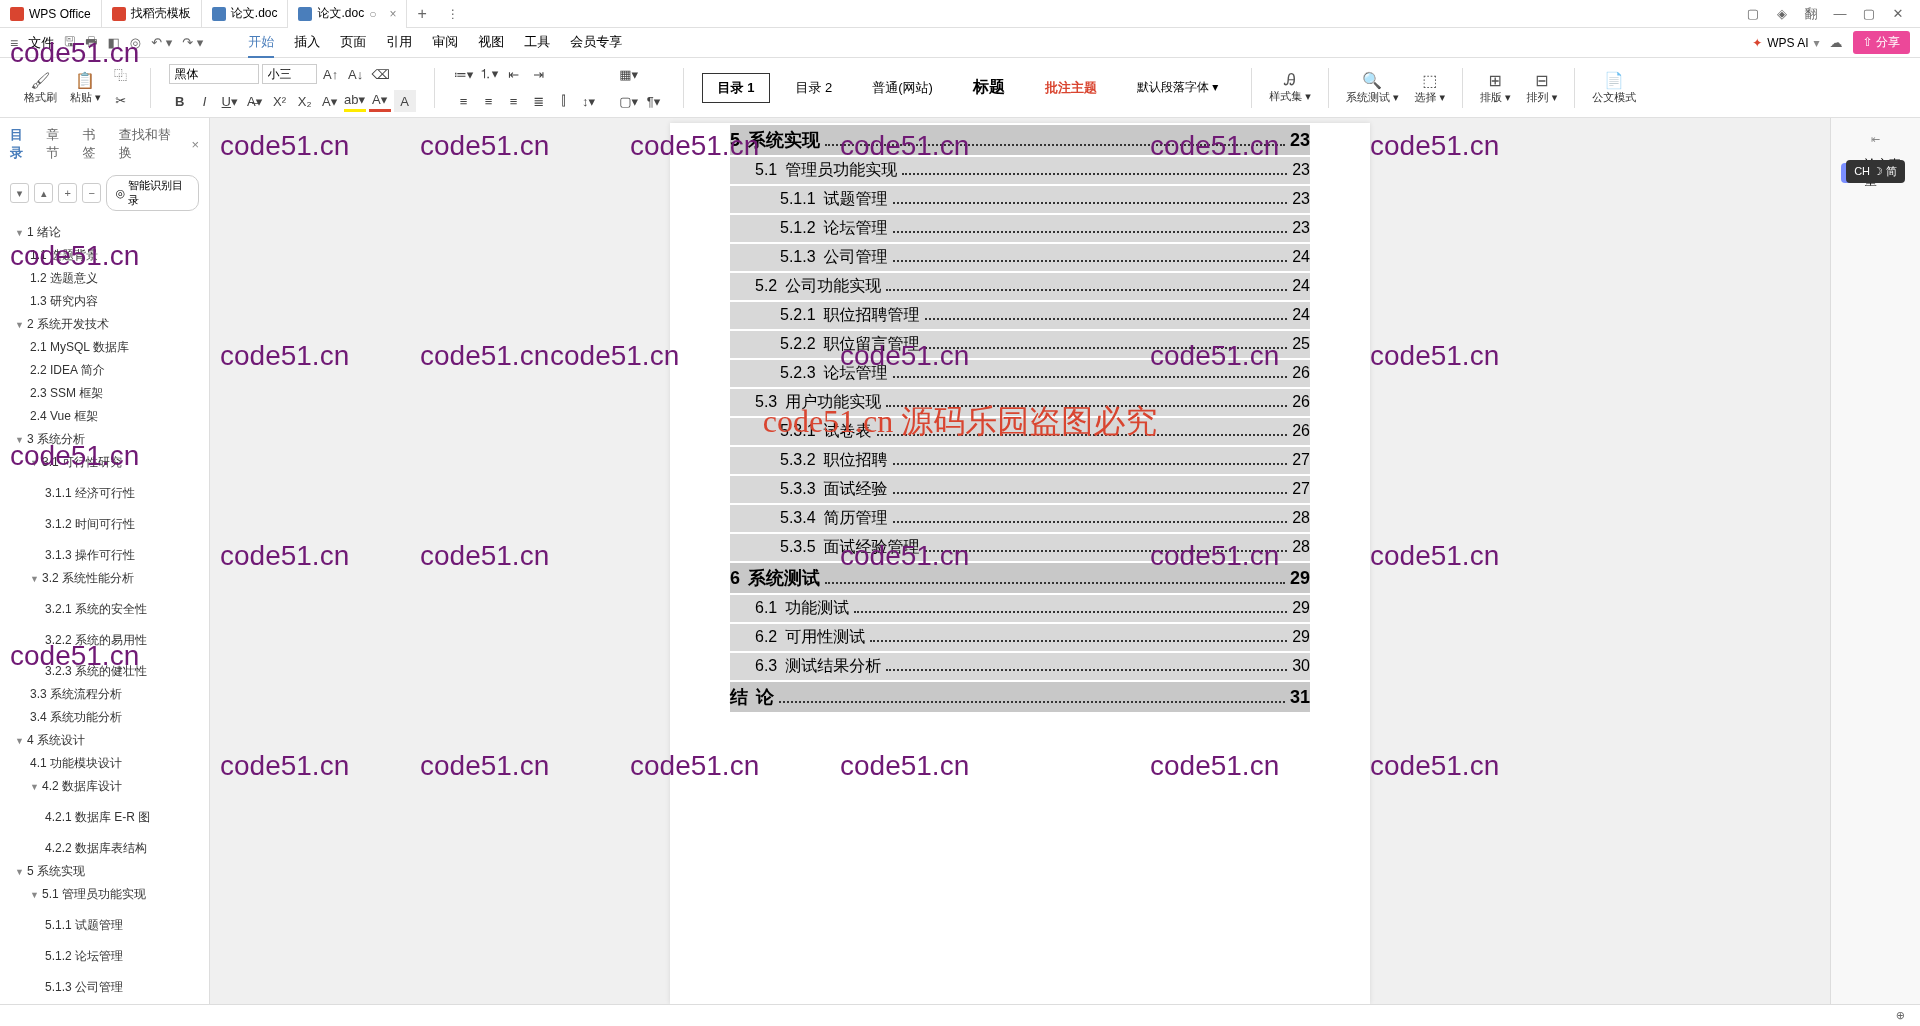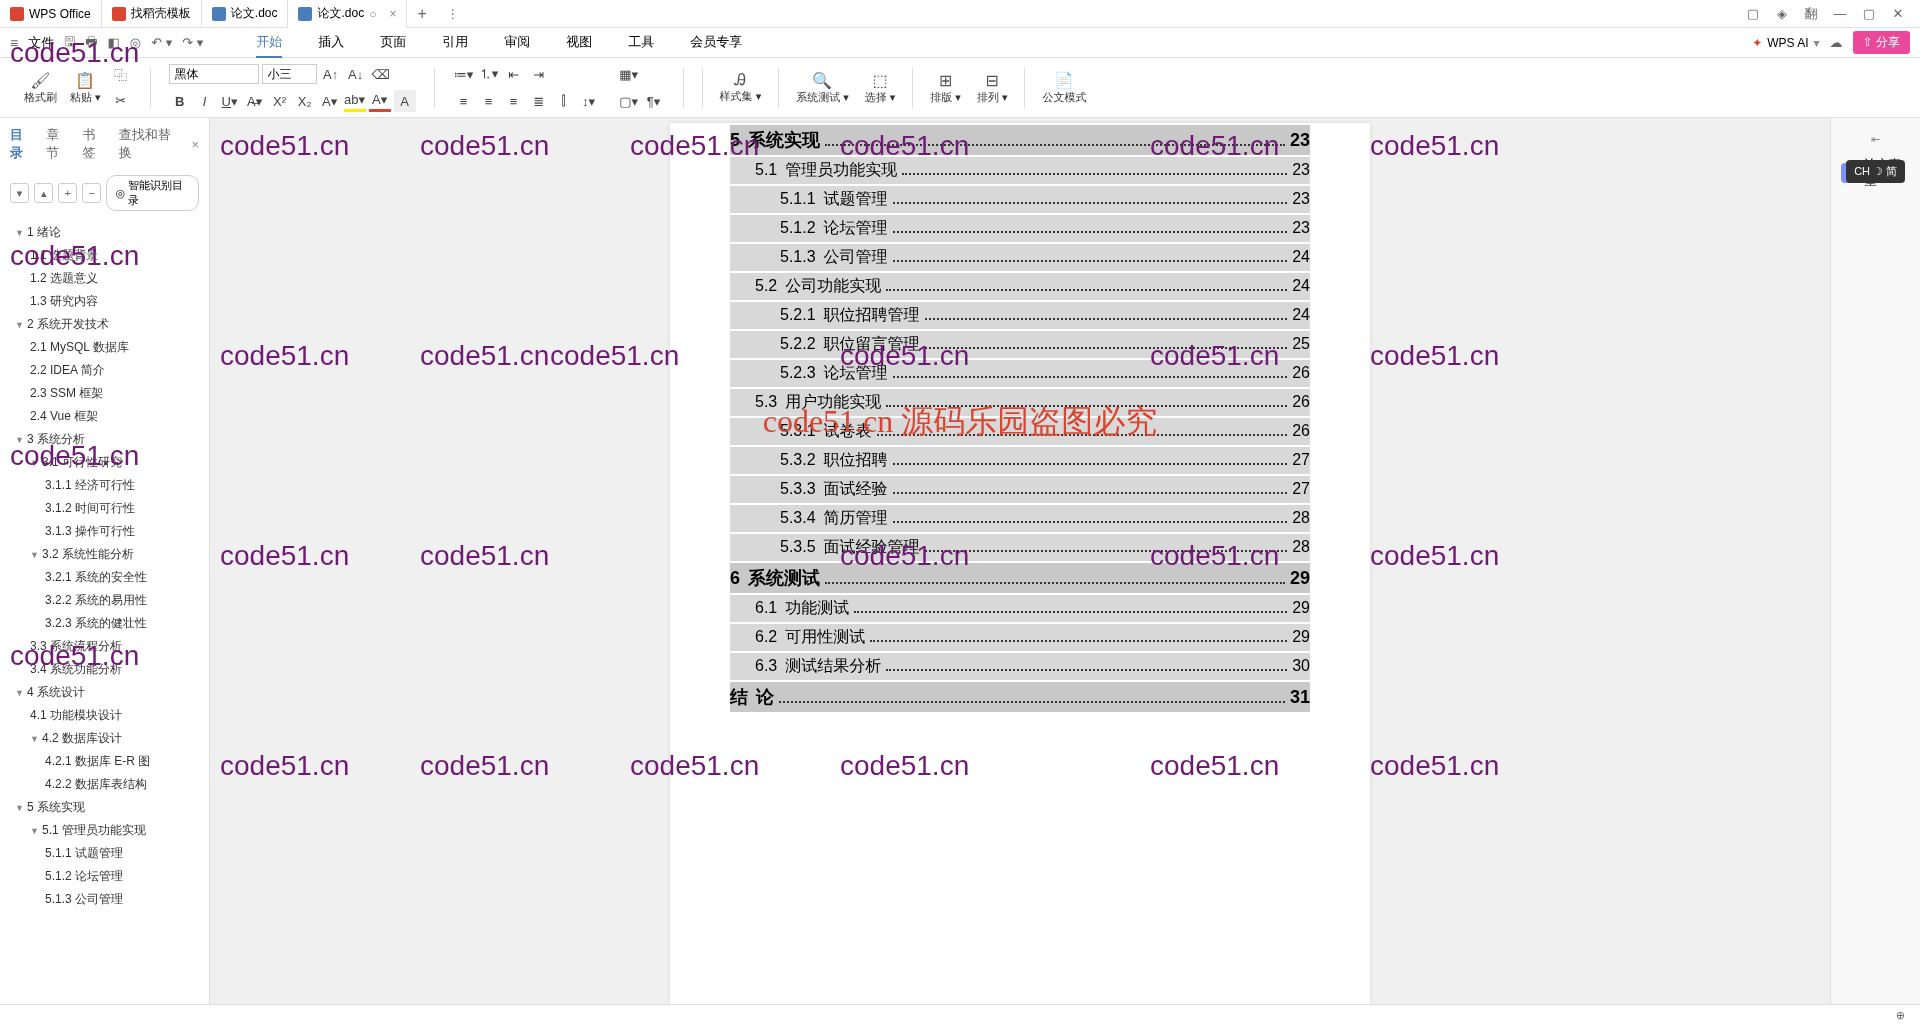--- a/index.html
+++ b/index.html
@@ -14,21 +14,21 @@
 .icon-word { background: #4a7ebb; border-radius: 2px; }
 .tab-close { margin-left: 8px; color: #888; font-size: 12px; }
 .tab-add { padding: 0 10px; color: #666; font-size: 16px; }
 .win-controls { margin-left: auto; display: flex; gap: 15px; padding-right: 15px; }
 .win-btn { width: 14px; height: 14px; color: #666; cursor: pointer; font-size: 13px; display:flex; align-items:center; justify-content:center; }
 
 .menubar { height: 30px; background: #fff; display: flex; align-items: center; padding: 0 10px; gap: 15px; font-size: 13px; border-bottom: 1px solid #e0e0e0; }
 .menu-left { display: flex; align-items: center; gap: 10px; }
 .menu-hamburger { font-size: 14px; color: #666; }
 .menu-icon { color: #666; font-size: 13px; cursor: pointer; }
-.menu-tabs { display: flex; gap: 36px; margin-left: 38px; }
+.menu-tabs { display: flex; gap: 20px; margin-left: 30px; }
 .menu-tab { color: #000000; cursor: pointer; padding: 5px 0; }
 .menu-tab.active { color: #4a7ebb; border-bottom: 2px solid #4a7ebb; }
 .menu-right { margin-left: auto; display: flex; align-items: center; gap: 10px; }
 .wps-ai { display: flex; align-items: center; gap: 5px; font-size: 12px; }
 .share-btn { background: #ec4899; color: #fff; padding: 3px 10px; border-radius: 3px; font-size: 12px; }
 
 .toolbar { height: 60px; background: #fff; display: flex; align-items: center; padding: 0 15px; gap: 8px; border-bottom: 1px solid #e0e0e0; }
 .tool-group { display: flex; align-items: center; gap: 5px; padding: 0 5px; }
 .tool-btn { display: flex; flex-direction: column; align-items: center; font-size: 11px; color: #333; cursor: pointer; padding: 2px 4px; }
 .tool-icon { font-size: 16px; color: #555; }
@@ -46,21 +46,21 @@
 .sidebar-tab.active { color: #4a7ebb; font-weight: bold; }
 .sidebar-close { margin-left: auto; color: #888; cursor: pointer; }
 .sidebar-tools { display: flex; padding: 5px 10px; gap: 5px; align-items: center; }
 .sb-tool { width: 20px; height: 20px; border: 1px solid #ccc; border-radius: 3px; display: flex; align-items: center; justify-content: center; font-size: 11px; color: #666; cursor: pointer; }
 .smart-toc { margin-left: auto; border: 1px solid #ccc; border-radius: 10px; padding: 2px 8px; font-size: 11px; display: flex; align-items: center; gap: 3px; }
 .outline { flex: 1; overflow-y: auto; padding: 5px 0; font-size: 12px; }
 .outline-item { padding: 3px 10px; cursor: pointer; color: #333; white-space: nowrap; display: flex; align-items: center; }
 .outline-toggle { width: 10px; color: #888; font-size: 9px; margin-right: 2px; }
 .outline-l1 { padding-left: 15px; }
 .outline-l2 { padding-left: 30px; }
-.outline-l3 { padding-left: 45px; }
+.outline-l3 { padding-left: 45px; margin-top: 8px; }
 
 .doc-area { flex: 1; background: #f0f0f0; overflow: auto; position: relative; display: flex; justify-content: center; padding-top: 5px; }
 .page { width: 700px; background: #fff; box-shadow: 0 0 5px rgba(0,0,0,0.1); padding: 0 60px; }
 .toc-row { display: flex; align-items: baseline; font-size: 16px; font-family: SimSun, serif; padding: 3px 0; background: #d8d8d8; margin: 2px 0; }
 .toc-row.h1 { font-weight: bold; font-size: 18px; background: #c8c8c8; }
 .toc-num { white-space: nowrap; }
 .toc-title { white-space: nowrap; margin-left: 8px; }
 .toc-dots { flex: 1; border-bottom: 2px dotted #333; margin: 0 5px; height: 12px; }
 .toc-page { white-space: nowrap; }
 .toc-l2 { padding-left: 25px; }
@@ -204,20 +204,28 @@
   <div class="tool-group" style="flex-direction:column;align-items:flex-start;gap:5px">
     <div style="display:flex;gap:3px">
       <span class="fmt-btn">▦▾</span>
     </div>
     <div style="display:flex;gap:3px">
       <span class="fmt-btn">▢▾</span>
       <span class="fmt-btn">¶▾</span>
     </div>
   </div>
   <div class="divider"></div>
+  <div class="tool-group" style="gap:10px">
+    <span class="style-box active">目录 1</span>
+    <span class="style-box" style="border:none">目录 2</span>
+    <span class="style-box" style="border:none">普通(网站)</span>
+    <span class="style-box" style="border:none;font-size:16px;font-weight:bold">标题</span>
+    <span class="style-box" style="border:none;color:#d94530;font-weight:bold">批注主题</span>
+    <span class="style-box" style="border:none;font-size:12px"><span>默认段落字体</span> ▾</span>
+  </div>
   <div class="divider"></div>
   <div class="tool-btn">
       <span class="tool-icon">Ꭿ</span>
       <span><span>样式集</span> ▾</span>
     </div>
   <div class="divider"></div>
   <div class="tool-btn">
       <span class="tool-icon">🔍</span>
       <span><span>系统测试</span> ▾</span>
     </div>

